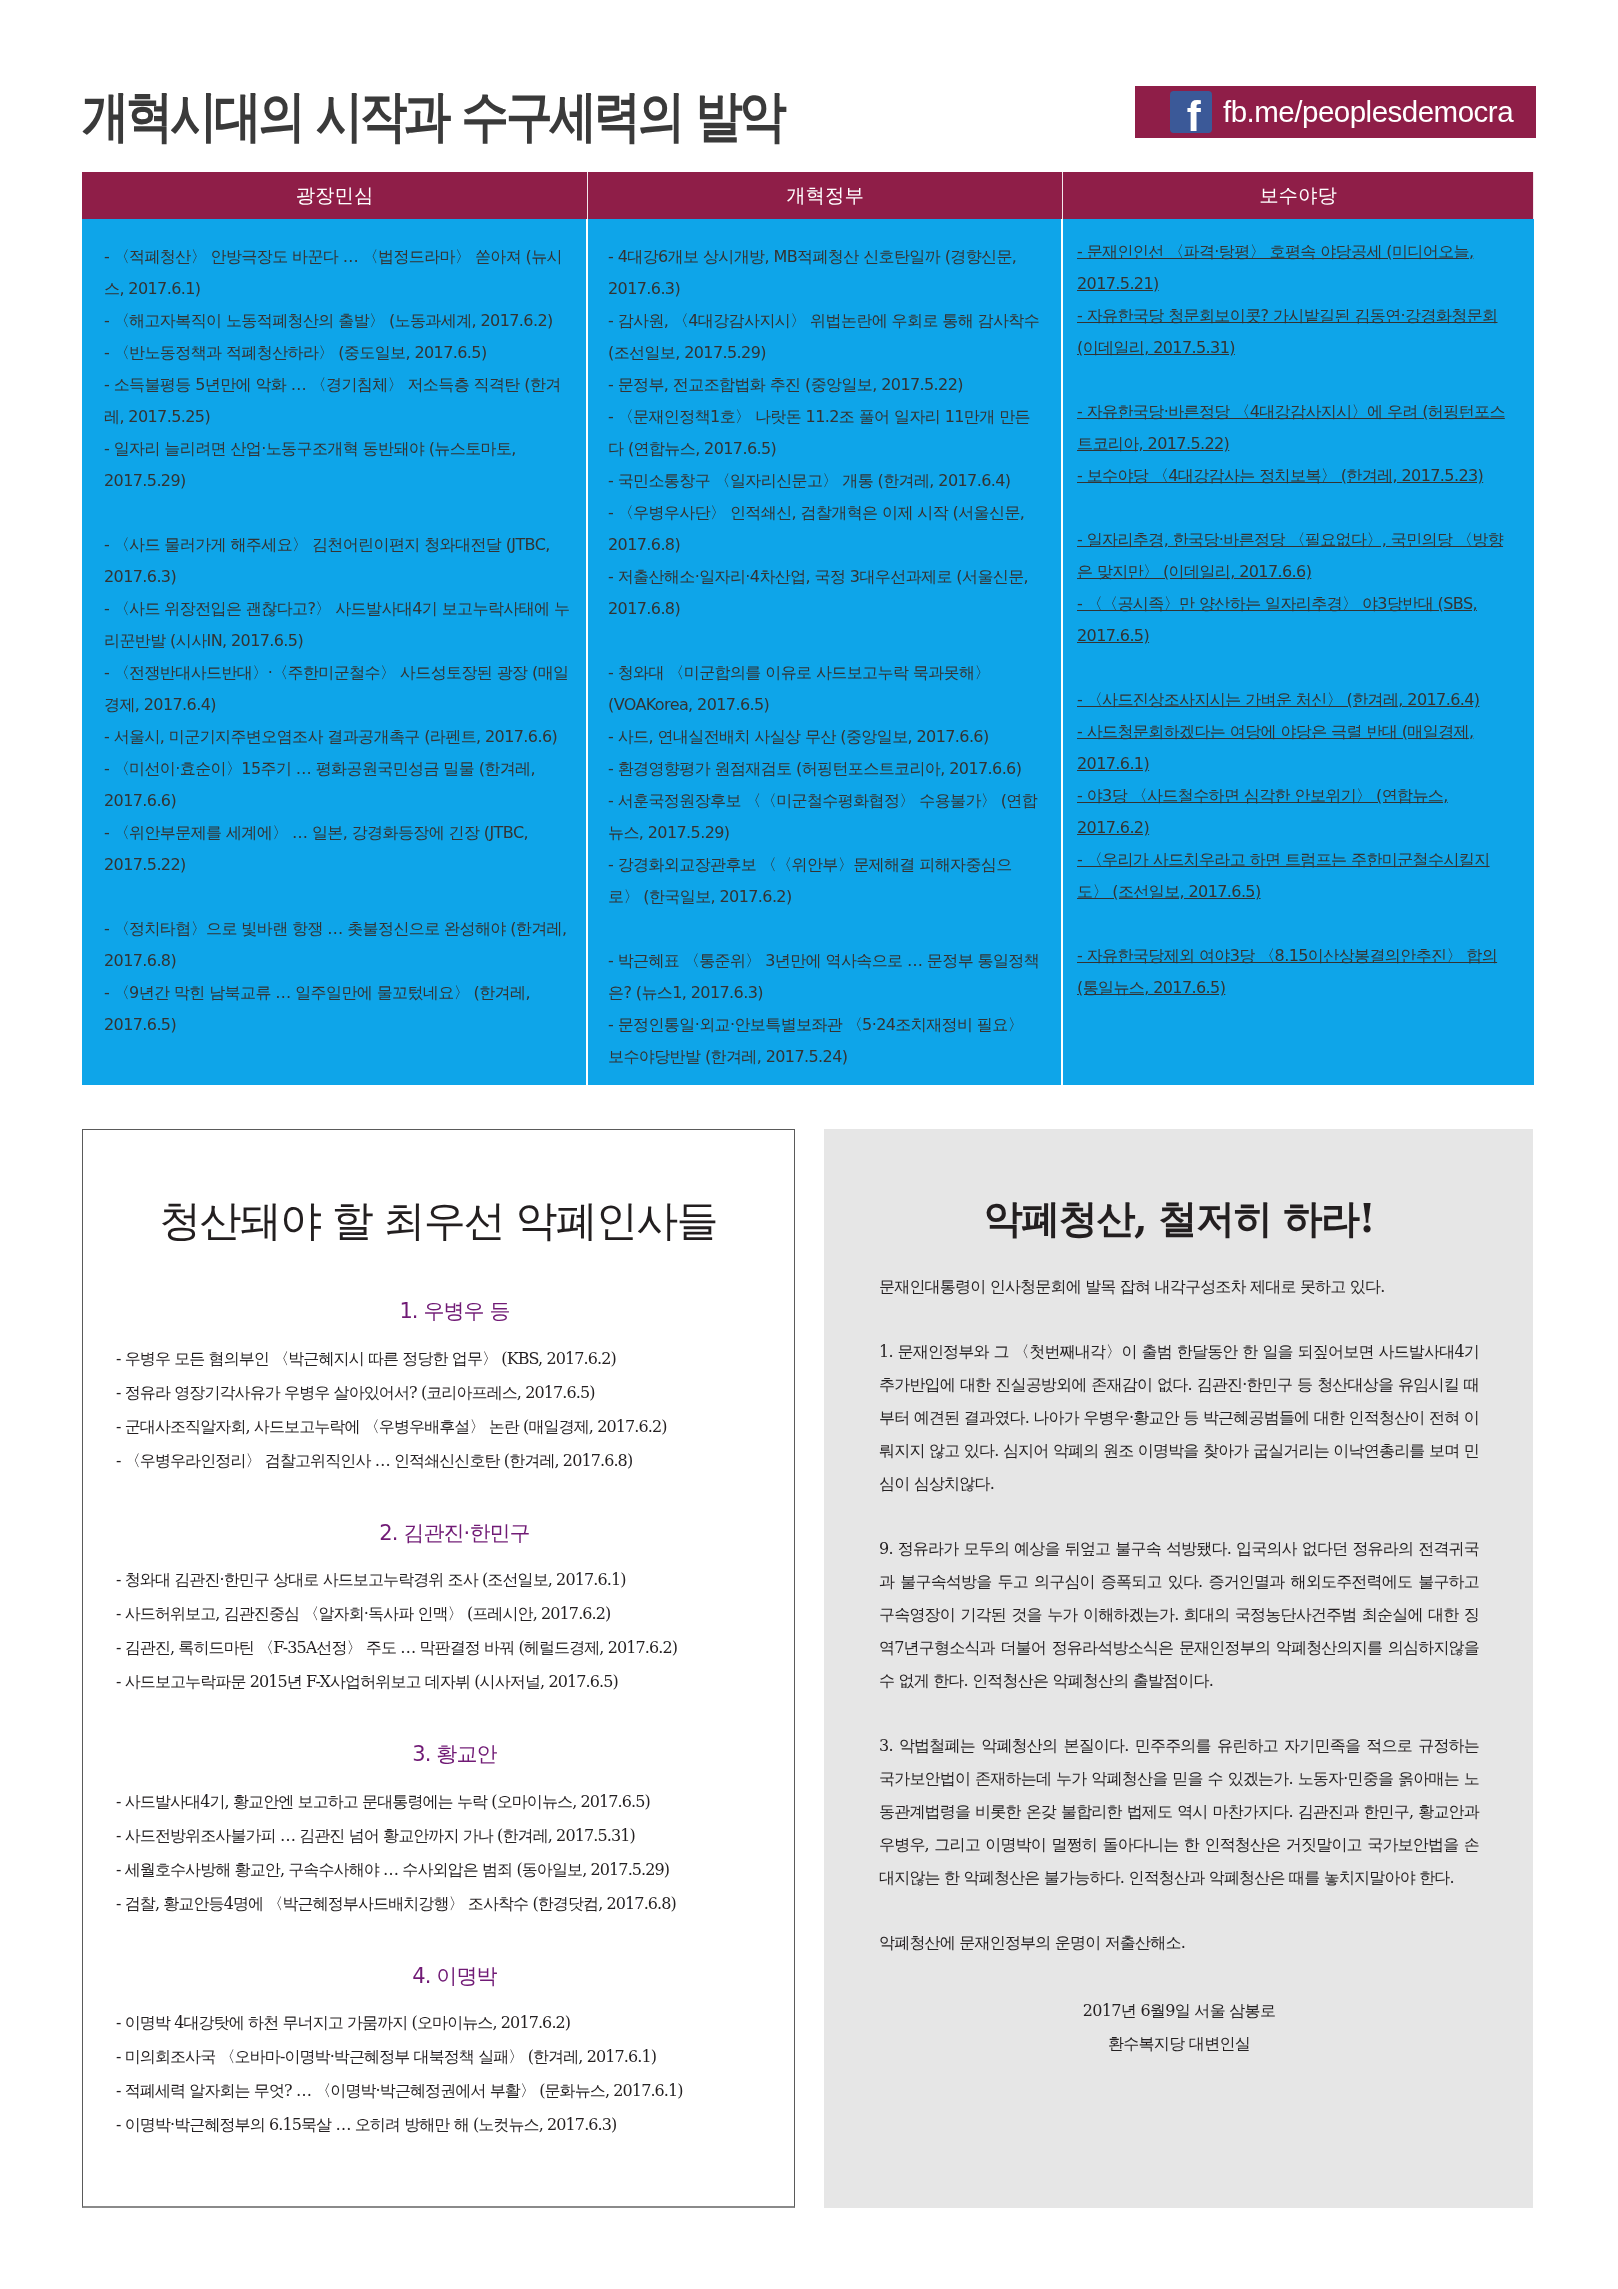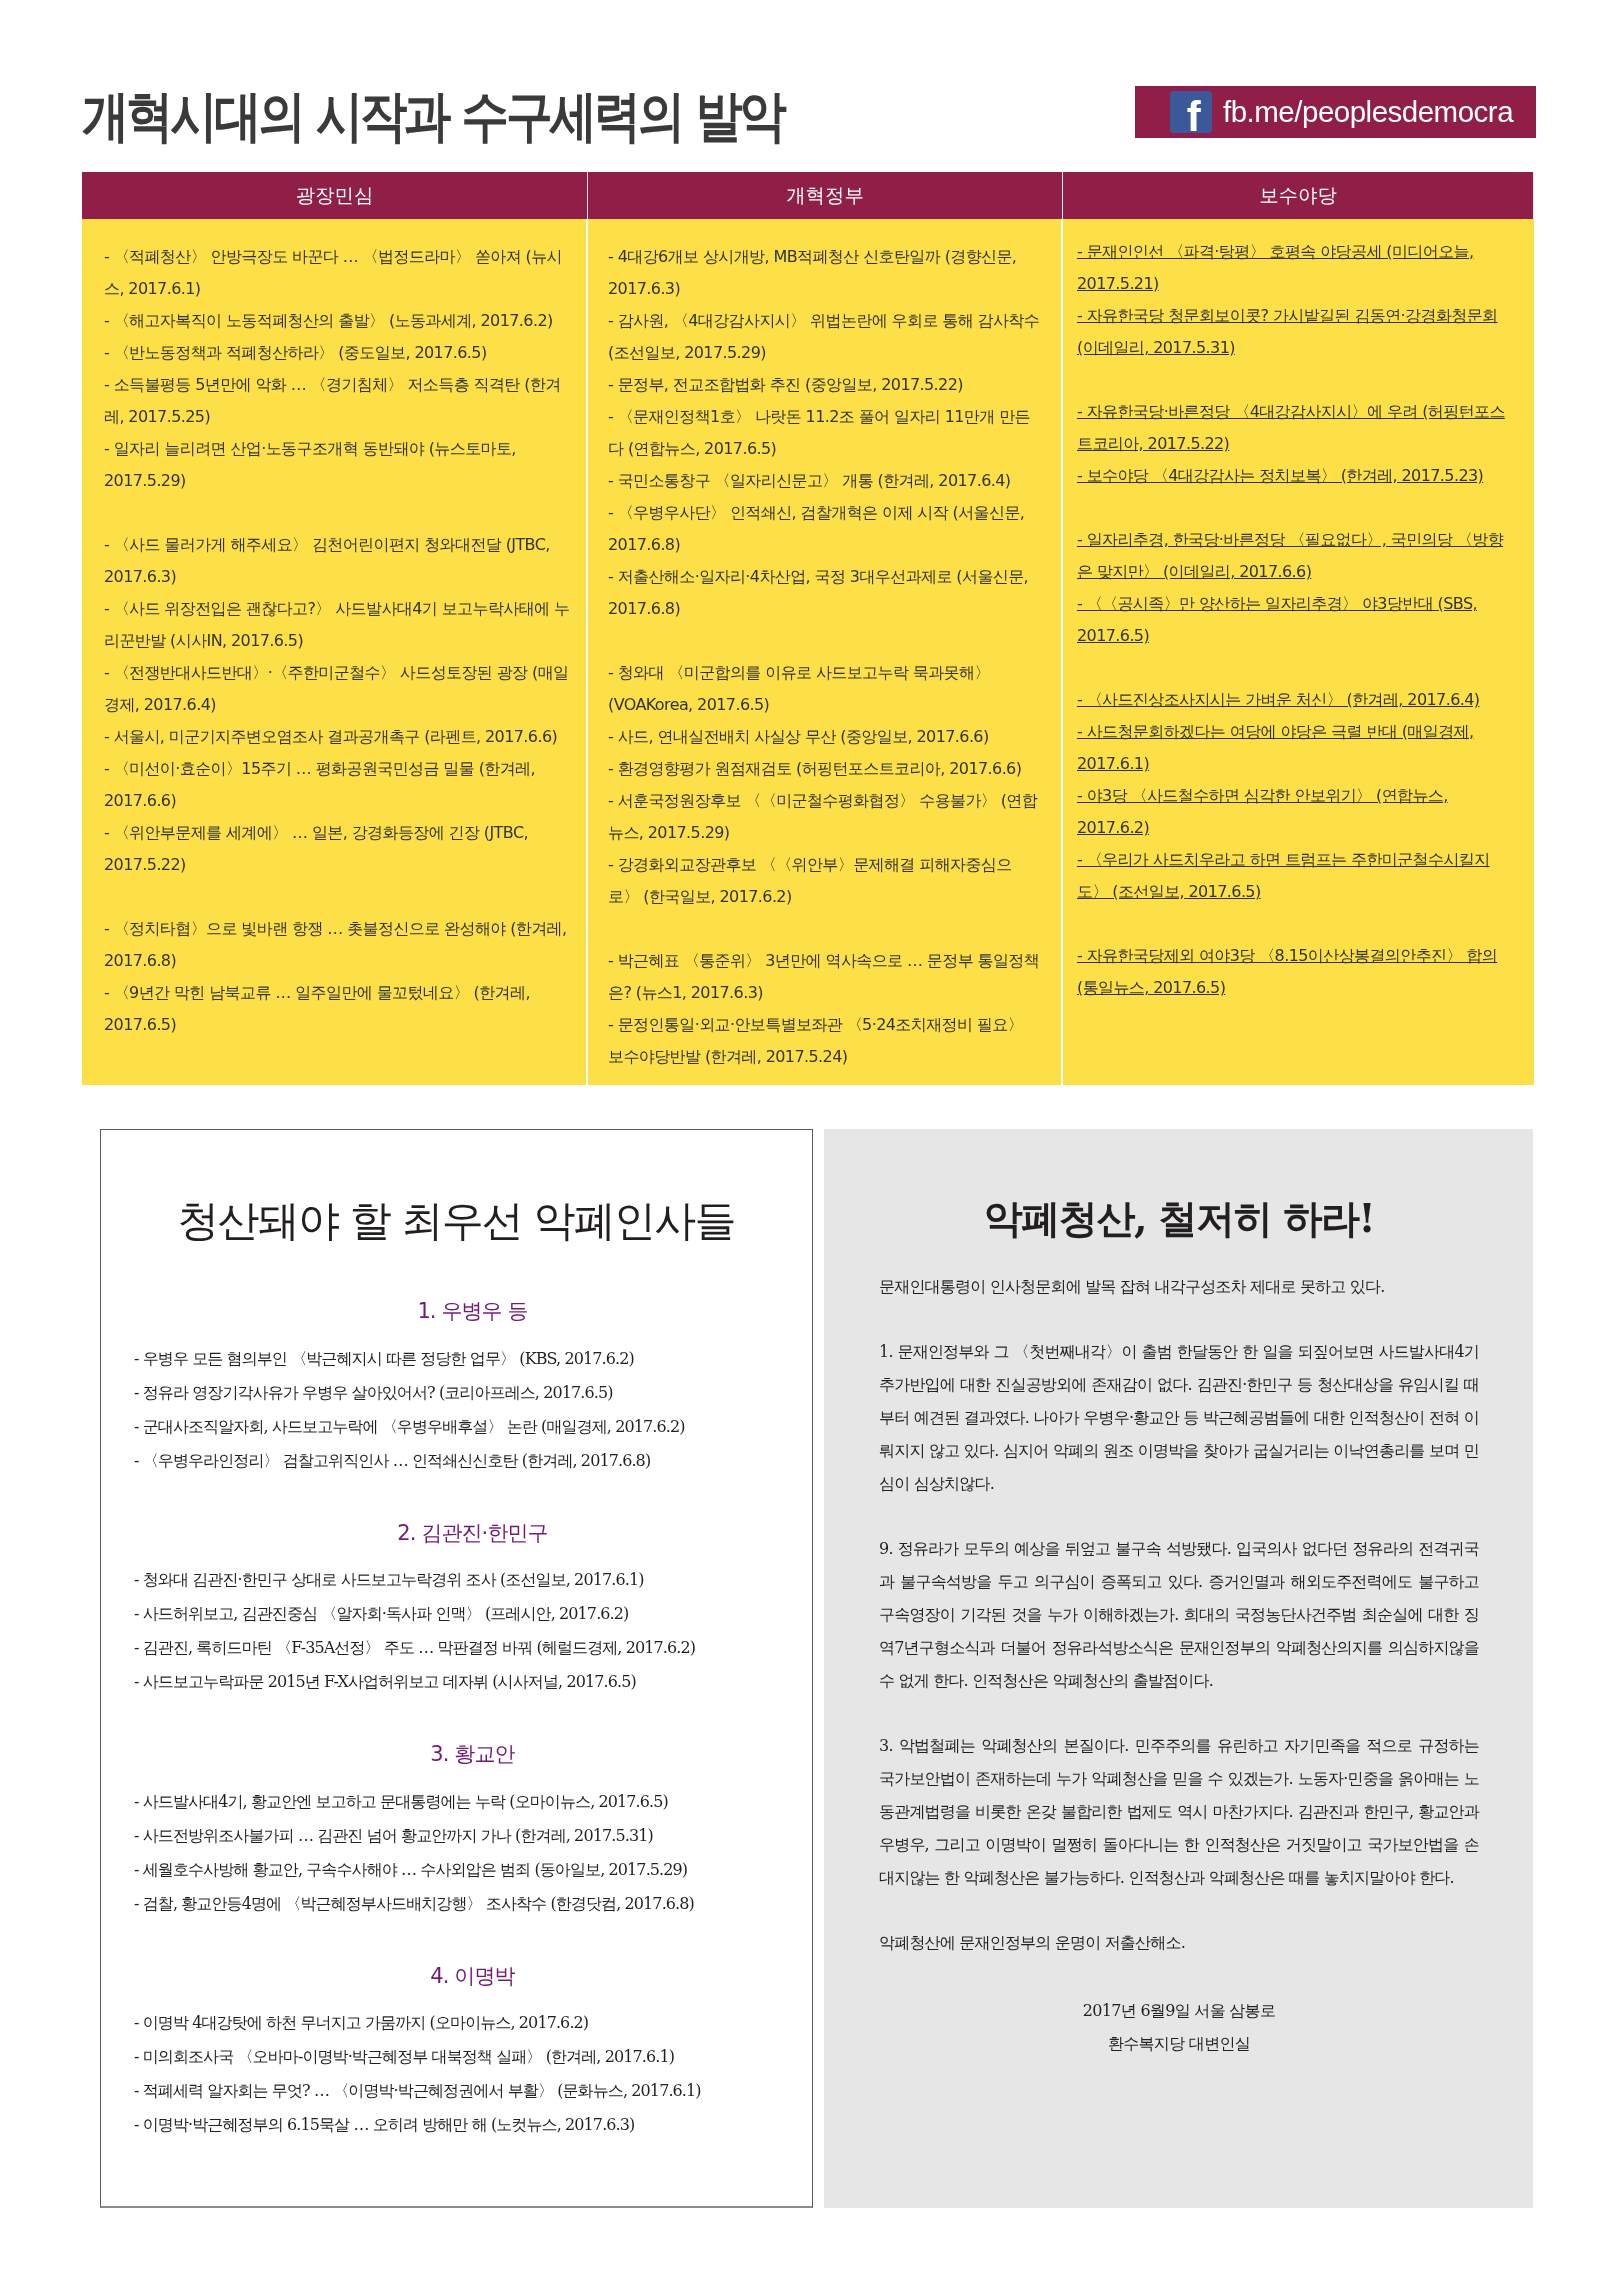--- a/index.html
+++ b/index.html
@@ -27,30 +27,30 @@
   .news-table {
     position: absolute; left: 82px; top: 172px; width: 1452px; height: 913px;
     display: grid; grid-template-columns: 506px 475px 471px; grid-template-rows: 47px 866px; column-gap: 0;
   }
   .col-head {
     background: #8f1e48; color: #ffffff; font-size: 19.4px; display: flex; align-items: center; justify-content: center;
     border-right: 1.8px solid #f3e7ec;
   }
   .col-head:last-of-type { border-right: none; }
   .col-body {
-    background: #fde047; padding: 22px 9.2px 0 22px; font-size: 16px; line-height: 32px; color: #333;
+    background: #0ea5e9; padding: 22px 9.2px 0 22px; font-size: 16px; line-height: 32px; color: #333;
     border-right: 2.8px solid #ffffff; letter-spacing: -0.6px;
   }
   .col-body.c2 { padding-left: 20px; padding-right: 20px; }
   .col-body.c3 { border-right: none; padding-left: 14px; padding-right: 16.6px; padding-top: 17px; text-decoration: underline; }
   .news-item { display: block; }
   .gap { height: 32px; }
 
   .box-left {
-    position: absolute; left: 100px; top: 1129px; width: 713px; height: 1079px;
+    position: absolute; left: 82px; top: 1129px; width: 713px; height: 1079px;
     border: 1.4px solid #5a5a5a; border-bottom: 2.8px solid #8a8a8a; background: #fff;
     padding: 0 1px 0 33px;
     font-family: "DejaVu Serif", "Liberation Serif", serif;
   }
   .box-left .box-title {
     text-align: center; font-size: 42px; margin: 63px 33px 0 0; font-family: "DejaVu Sans", sans-serif; font-weight: normal;
     letter-spacing: -1.8px; color: #231f20;
   }
   .section-head { font-size: 21px; margin-top: 41px; margin-bottom: 16.6px; font-family: "DejaVu Sans", sans-serif; color: #701a75; letter-spacing: -0.9px; text-align: center; }
   .section-head.first { margin-top: 48px; }

